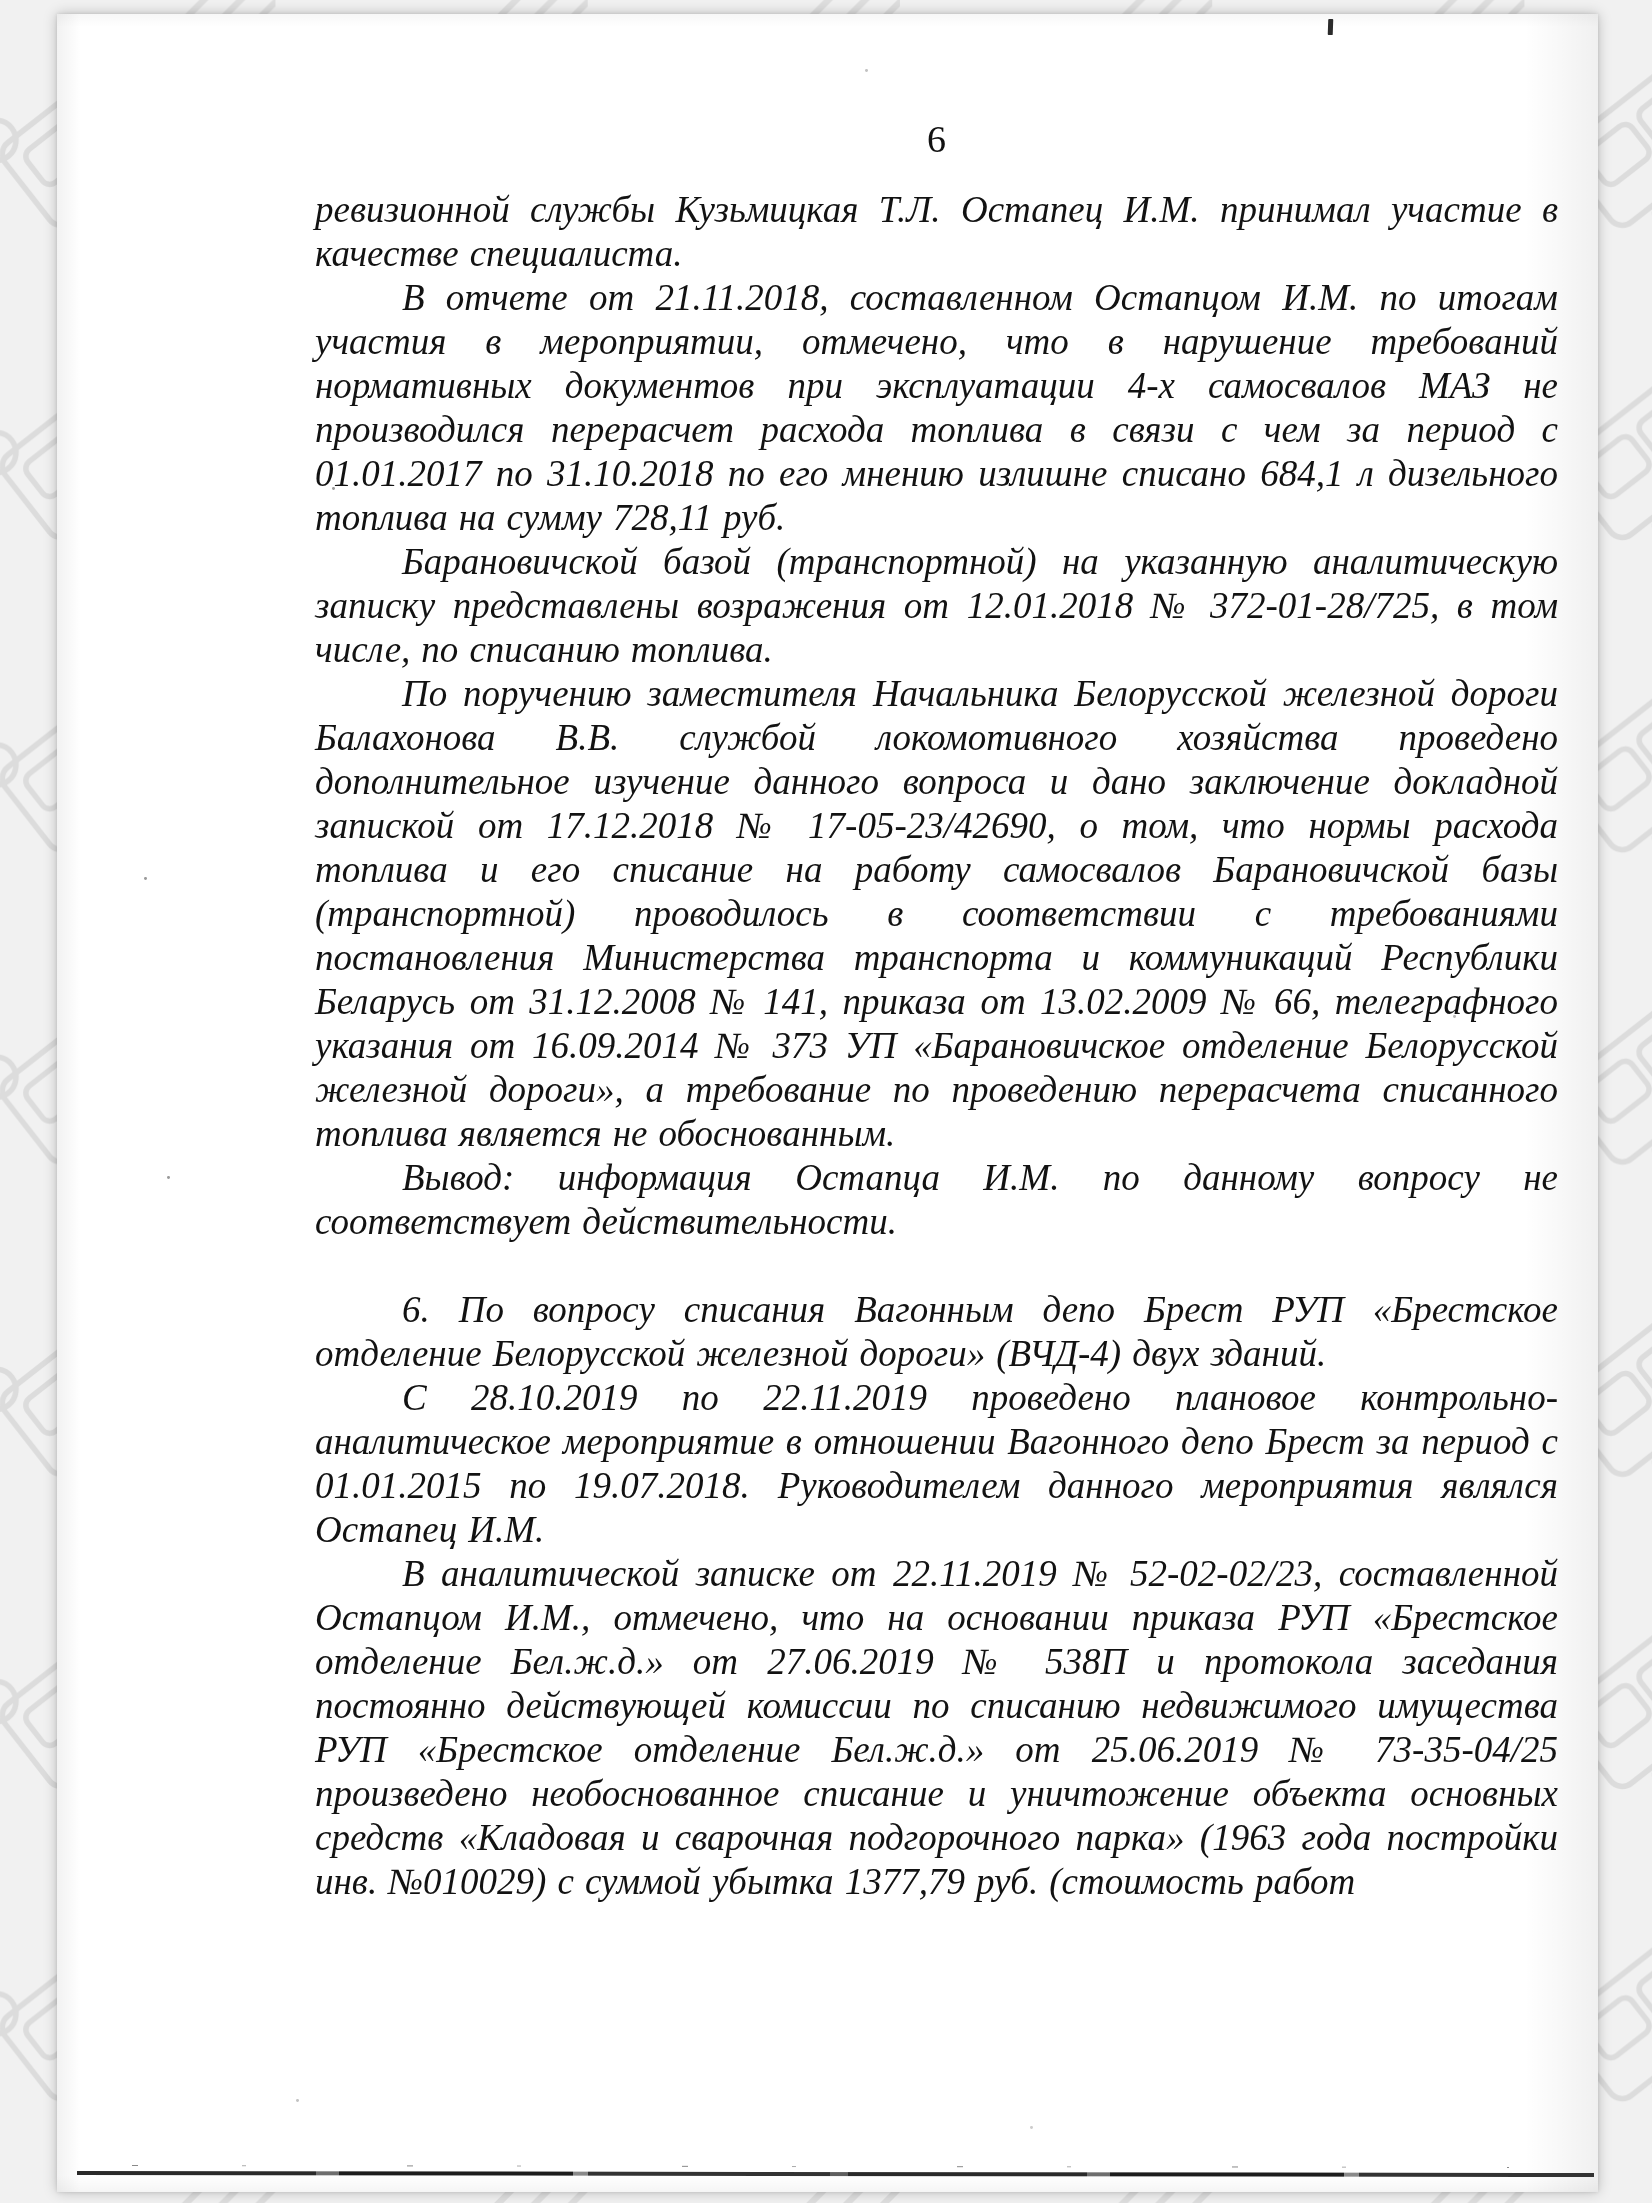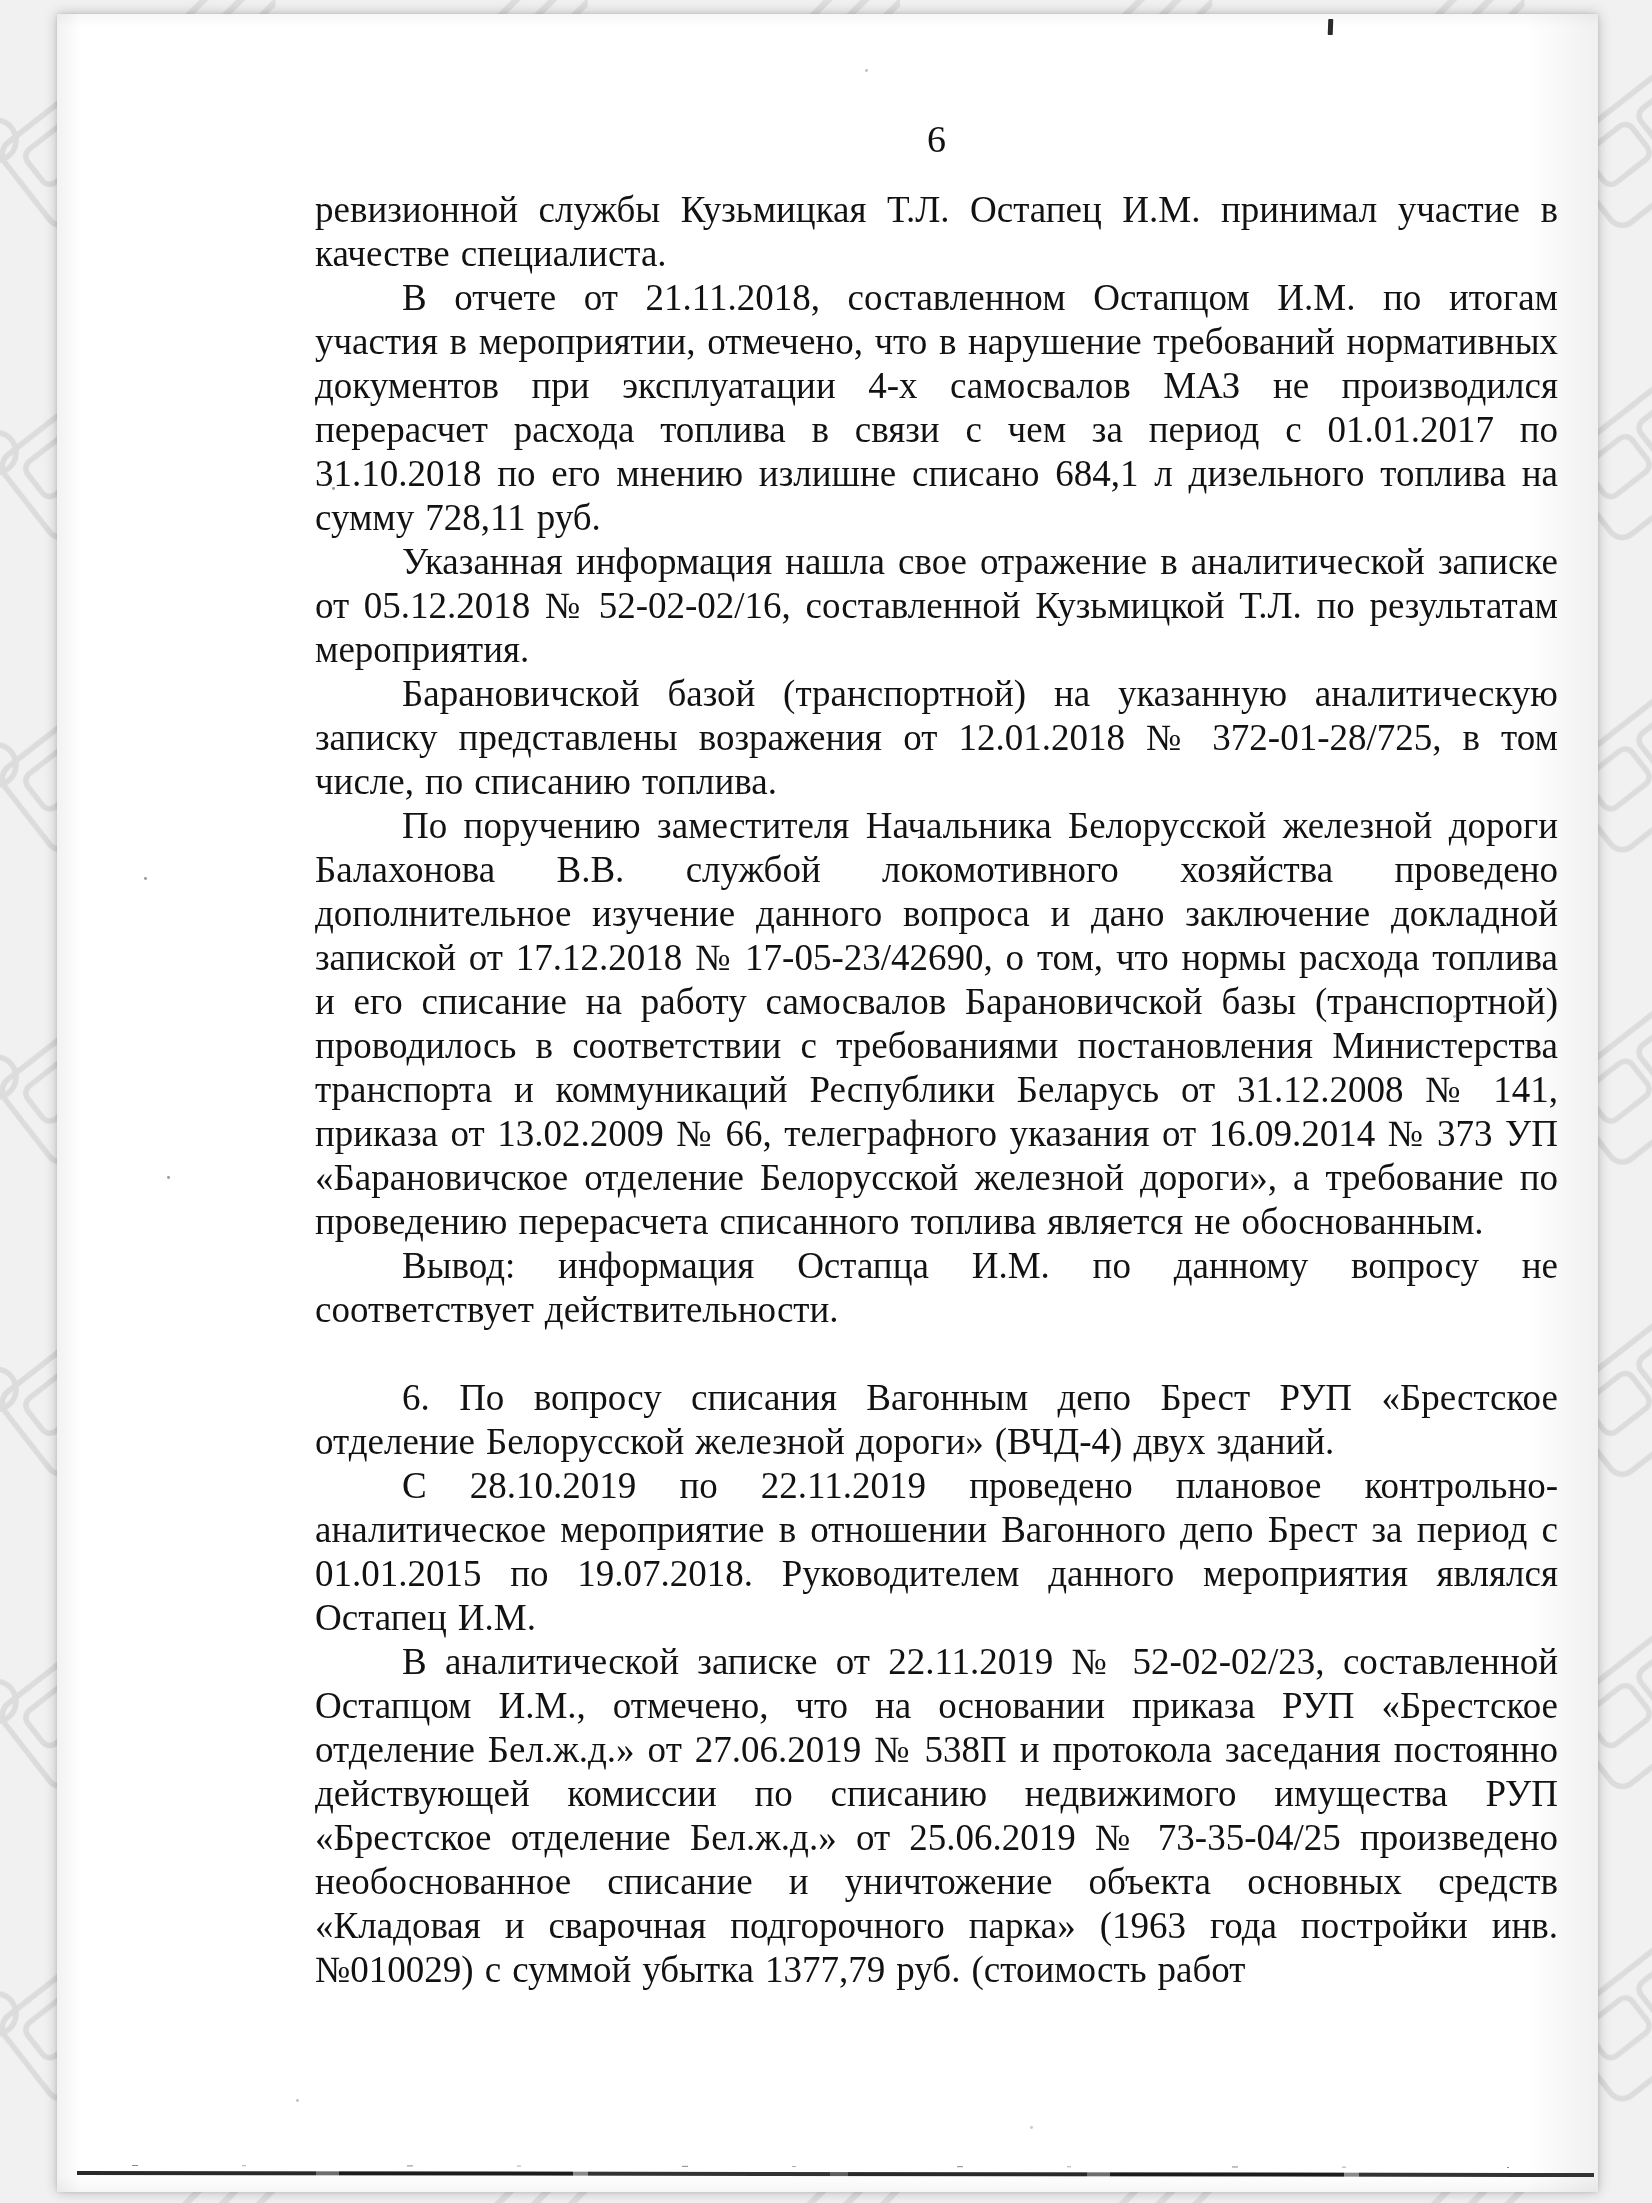--- a/index.html
+++ b/index.html
@@ -26,21 +26,21 @@
   }
   .page-number{
     position:absolute;top:103px;left:258px;width:1243px;
     text-align:center;font-size:38px;color:#111;
   }
   .text-body{
     position:absolute;top:174px;left:258px;width:1243px;
     font-size:37px;line-height:44px;color:#121212;
     text-align:justify;word-spacing:1.8px;
   }
-  .text-body p{margin:0;text-indent:87px;}
+  .text-body p{margin:0;text-indent:87px;font-style:italic;}
   .text-body p.no-indent{text-indent:0;}
   .text-body p.gap-before{margin-top:44px;}
   .tick-artifact{
     position:absolute;left:1271px;top:5.5px;width:4.6px;height:15.6px;
     background:#2b2b2b;transform:rotate(2deg);border-radius:0.9px;
   }
   .scan-line{
     position:absolute;left:20px;top:2158px;width:1517px;height:3.7px;
     background:repeating-linear-gradient(90deg,
       #2a2a2a 0 239px,#6e6e6e 239px 262px,
@@ -92,21 +92,20 @@
   <rect width="1800" height="2400" fill="url(#wp)"></rect>
 </svg>
 
 <div class="page">
 
   <div class="page-number">6</div>
 
   <div class="text-body">
     <p class="no-indent">ревизионной службы Кузьмицкая Т.Л. Остапец И.М. принимал участие в качестве специалиста.</p>
     <p>В отчете от 21.11.2018, составленном Остапцом И.М. по итогам участия в мероприятии, отмечено, что в нарушение требований нормативных документов при эксплуатации 4-х самосвалов МАЗ не производился перерасчет расхода топлива в связи с чем за период с 01.01.2017 по 31.10.2018 по его мнению излишне списано 684,1 л дизельного топлива на сумму 728,11 руб.</p>
-    <p>Указанная информация нашла свое отражение в аналитической записке от 05.12.2018 № 52-02-02/16, составленной Кузьмицкой Т.Л. по результатам мероприятия.</p>
     <p>Барановичской базой (транспортной) на указанную аналитическую записку представлены возражения от 12.01.2018 № 372-01-28/725, в том числе, по списанию топлива.</p>
     <p>По поручению заместителя Начальника Белорусской железной дороги Балахонова В.В. службой локомотивного хозяйства проведено дополнительное изучение данного вопроса и дано заключение докладной запиской от 17.12.2018 № 17-05-23/42690, о том, что нормы расхода топлива и его списание на работу самосвалов Барановичской базы (транспортной) проводилось в соответствии с требованиями постановления Министерства транспорта и коммуникаций Республики Беларусь от 31.12.2008 № 141, приказа от 13.02.2009 № 66, телеграфного указания от 16.09.2014 № 373 УП «Барановичское отделение Белорусской железной дороги», а требование по проведению перерасчета списанного топлива является не обоснованным.</p>
     <p>Вывод: информация Остапца И.М. по данному вопросу не соответствует действительности.</p>
     <p class="gap-before">6. По вопросу списания Вагонным депо Брест РУП «Брестское отделение Белорусской железной дороги» (ВЧД-4) двух зданий.</p>
     <p>С 28.10.2019 по 22.11.2019 проведено плановое контрольно-аналитическое мероприятие в отношении Вагонного депо Брест за период с 01.01.2015 по 19.07.2018. Руководителем данного мероприятия являлся Остапец И.М.</p>
     <p>В аналитической записке от 22.11.2019 № 52-02-02/23, составленной Остапцом И.М., отмечено, что на основании приказа РУП «Брестское отделение Бел.ж.д.» от 27.06.2019 № 538П и протокола заседания постоянно действующей комиссии по списанию недвижимого имущества РУП «Брестское отделение Бел.ж.д.» от 25.06.2019 № 73-35-04/25 произведено необоснованное списание и уничтожение объекта основных средств «Кладовая и сварочная подгорочного парка» (1963 года постройки инв. №010029) с суммой убытка 1377,79 руб. (стоимость работ</p>
   </div>
 
   <div class="tick-artifact"></div>
   <div class="scan-line"></div>

